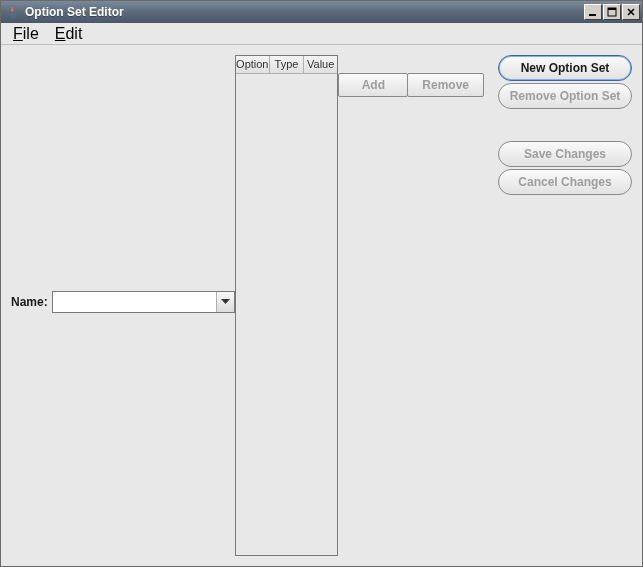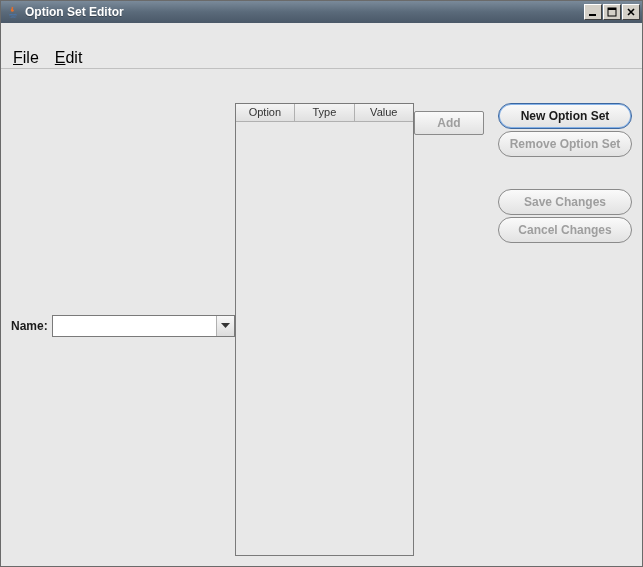--- a/index.html
+++ b/index.html
@@ -11,21 +11,20 @@
       height: 567px;
       overflow: hidden;
     }
     .window {
       width: 643px;
       height: 567px;
       border: 1px solid #6a6a6a;
       background: #e8e8e8;
       display: flex;
       flex-direction: column;
-      gap: 24px;
     }
     .titlebar {
       height: 22px;
       background: linear-gradient(to bottom, #7a8a9a 0%, #5a6a7a 50%, #4a5868 100%);
       display: flex;
       align-items: center;
       padding: 0 2px 0 4px;
       color: #fff;
     }
     .titlebar .java-icon {
@@ -113,21 +112,21 @@
       border-bottom: 1px solid #b0b0b0;
       text-align: center;
       font-size: 11px;
       color: #333;
       line-height: 17px;
     }
     .th:last-child { border-right: none; }
     .tbody { flex: 1; background: #e8e8e8; }
     .table-buttons {
       display: flex; gap: 0;
-      margin-top: 8px;
+      margin-top: 18px;
     }
     .btn {
       height: 24px;
       min-width: 70px;
       padding: 0 14px;
       background: linear-gradient(to bottom, #fafafa, #e2e2e2);
       border: 1px solid #8a8a8a;
       border-radius: 2px;
       font-size: 12px;
       font-family: inherit;
@@ -220,20 +219,21 @@
         <div class="thead">
           <div class="th">Option Type</div>
           <div class="th">Type</div>
           <div class="th">Value</div>
         </div>
         <div class="tbody"></div>
       </div>
 
       <div class="table-buttons">
         <button class="btn disabled">Add</button>
+        <button class="btn disabled">Remove</button>
       </div>
 
     </div>
 
     <div class="right-pane">
       <button class="side-btn primary">New Option Set</button>
       <button class="side-btn disabled">Remove Option Set</button>
       <div class="side-gap"></div>
       <button class="side-btn disabled">Save Changes</button>
       <button class="side-btn disabled">Cancel Changes</button>

